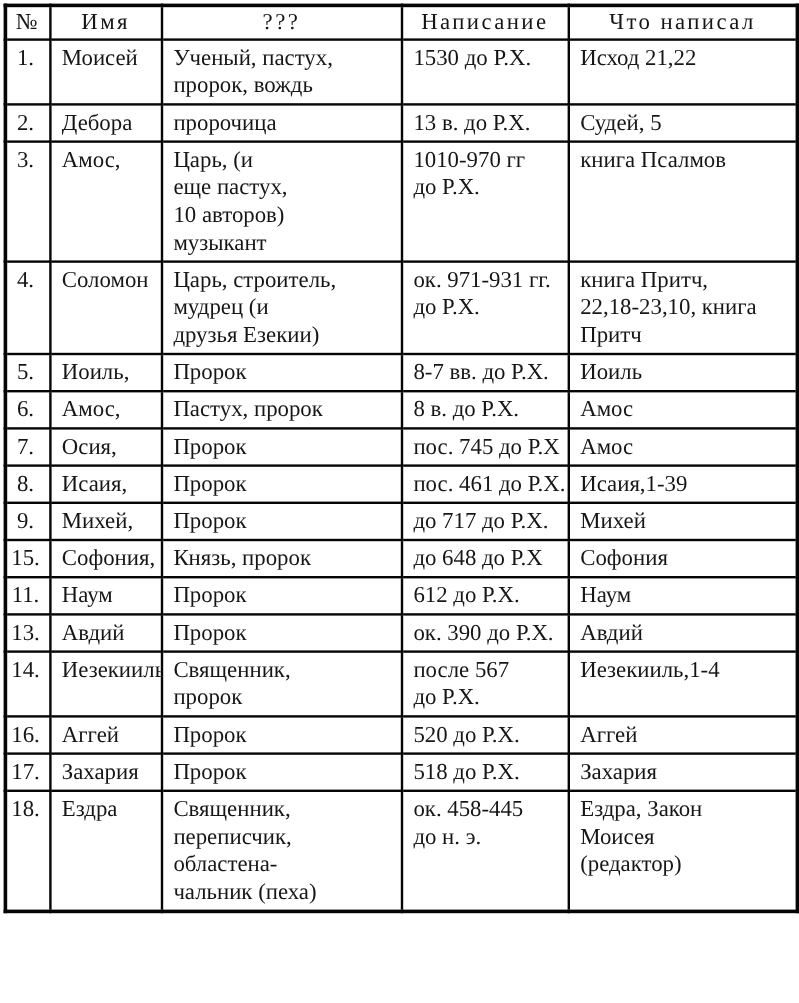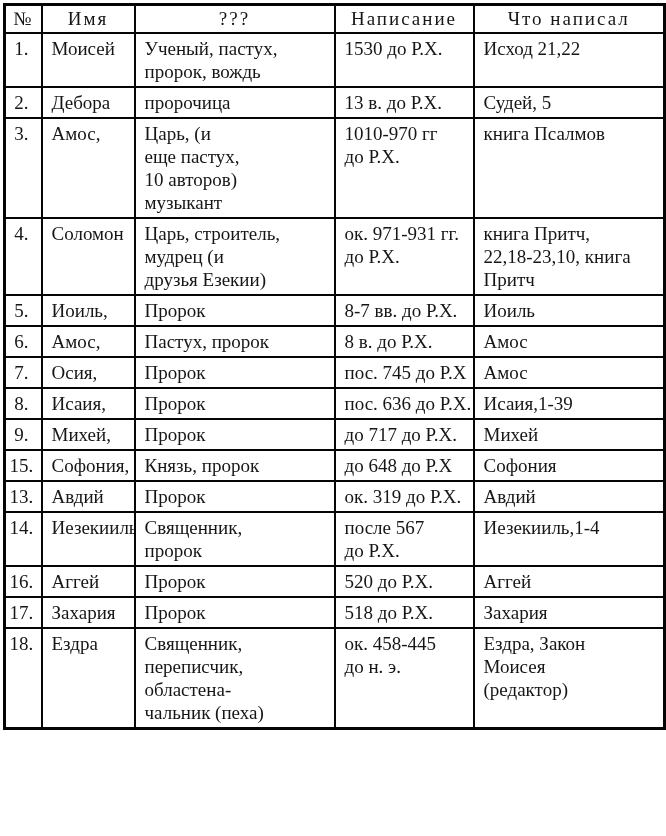--- a/index.html
+++ b/index.html
@@ -133,42 +133,49 @@
           <td class="num">7.</td>
           <td>Осия,</td>
           <td>Пророк</td>
           <td>пос. 745 до Р.Х</td>
           <td>Амос</td>
         </tr>
         <tr>
           <td class="num">8.</td>
           <td>Исаия,</td>
           <td>Пророк</td>
-          <td>пос. 636 до Р.Х.</td>
+          <td>пос. 461 до Р.Х.</td>
           <td>Исаия,1-39</td>
         </tr>
         <tr>
           <td class="num">9.</td>
           <td>Михей,</td>
           <td>Пророк</td>
           <td>до 717 до Р.Х.</td>
           <td>Михей</td>
         </tr>
         <tr>
           <td class="num">15.</td>
           <td>Софония,</td>
           <td>Князь, пророк</td>
           <td>до 648 до Р.Х</td>
           <td>Софония</td>
         </tr>
         <tr>
+          <td class="num">11.</td>
+          <td>Наум</td>
+          <td>Пророк</td>
+          <td>612 до Р.Х.</td>
+          <td>Наум</td>
+        </tr>
+        <tr>
           <td class="num">13.</td>
           <td>Авдий</td>
           <td>Пророк</td>
-          <td>ок. 319 до Р.Х.</td>
+          <td>ок. 390 до Р.Х.</td>
           <td>Авдий</td>
         </tr>
         <tr>
           <td class="num">14.</td>
           <td>Иезекииль</td>
           <td>Священник,
 пророк</td>
           <td>после 567
 до Р.Х.</td>
           <td>Иезекииль,1-4</td>

